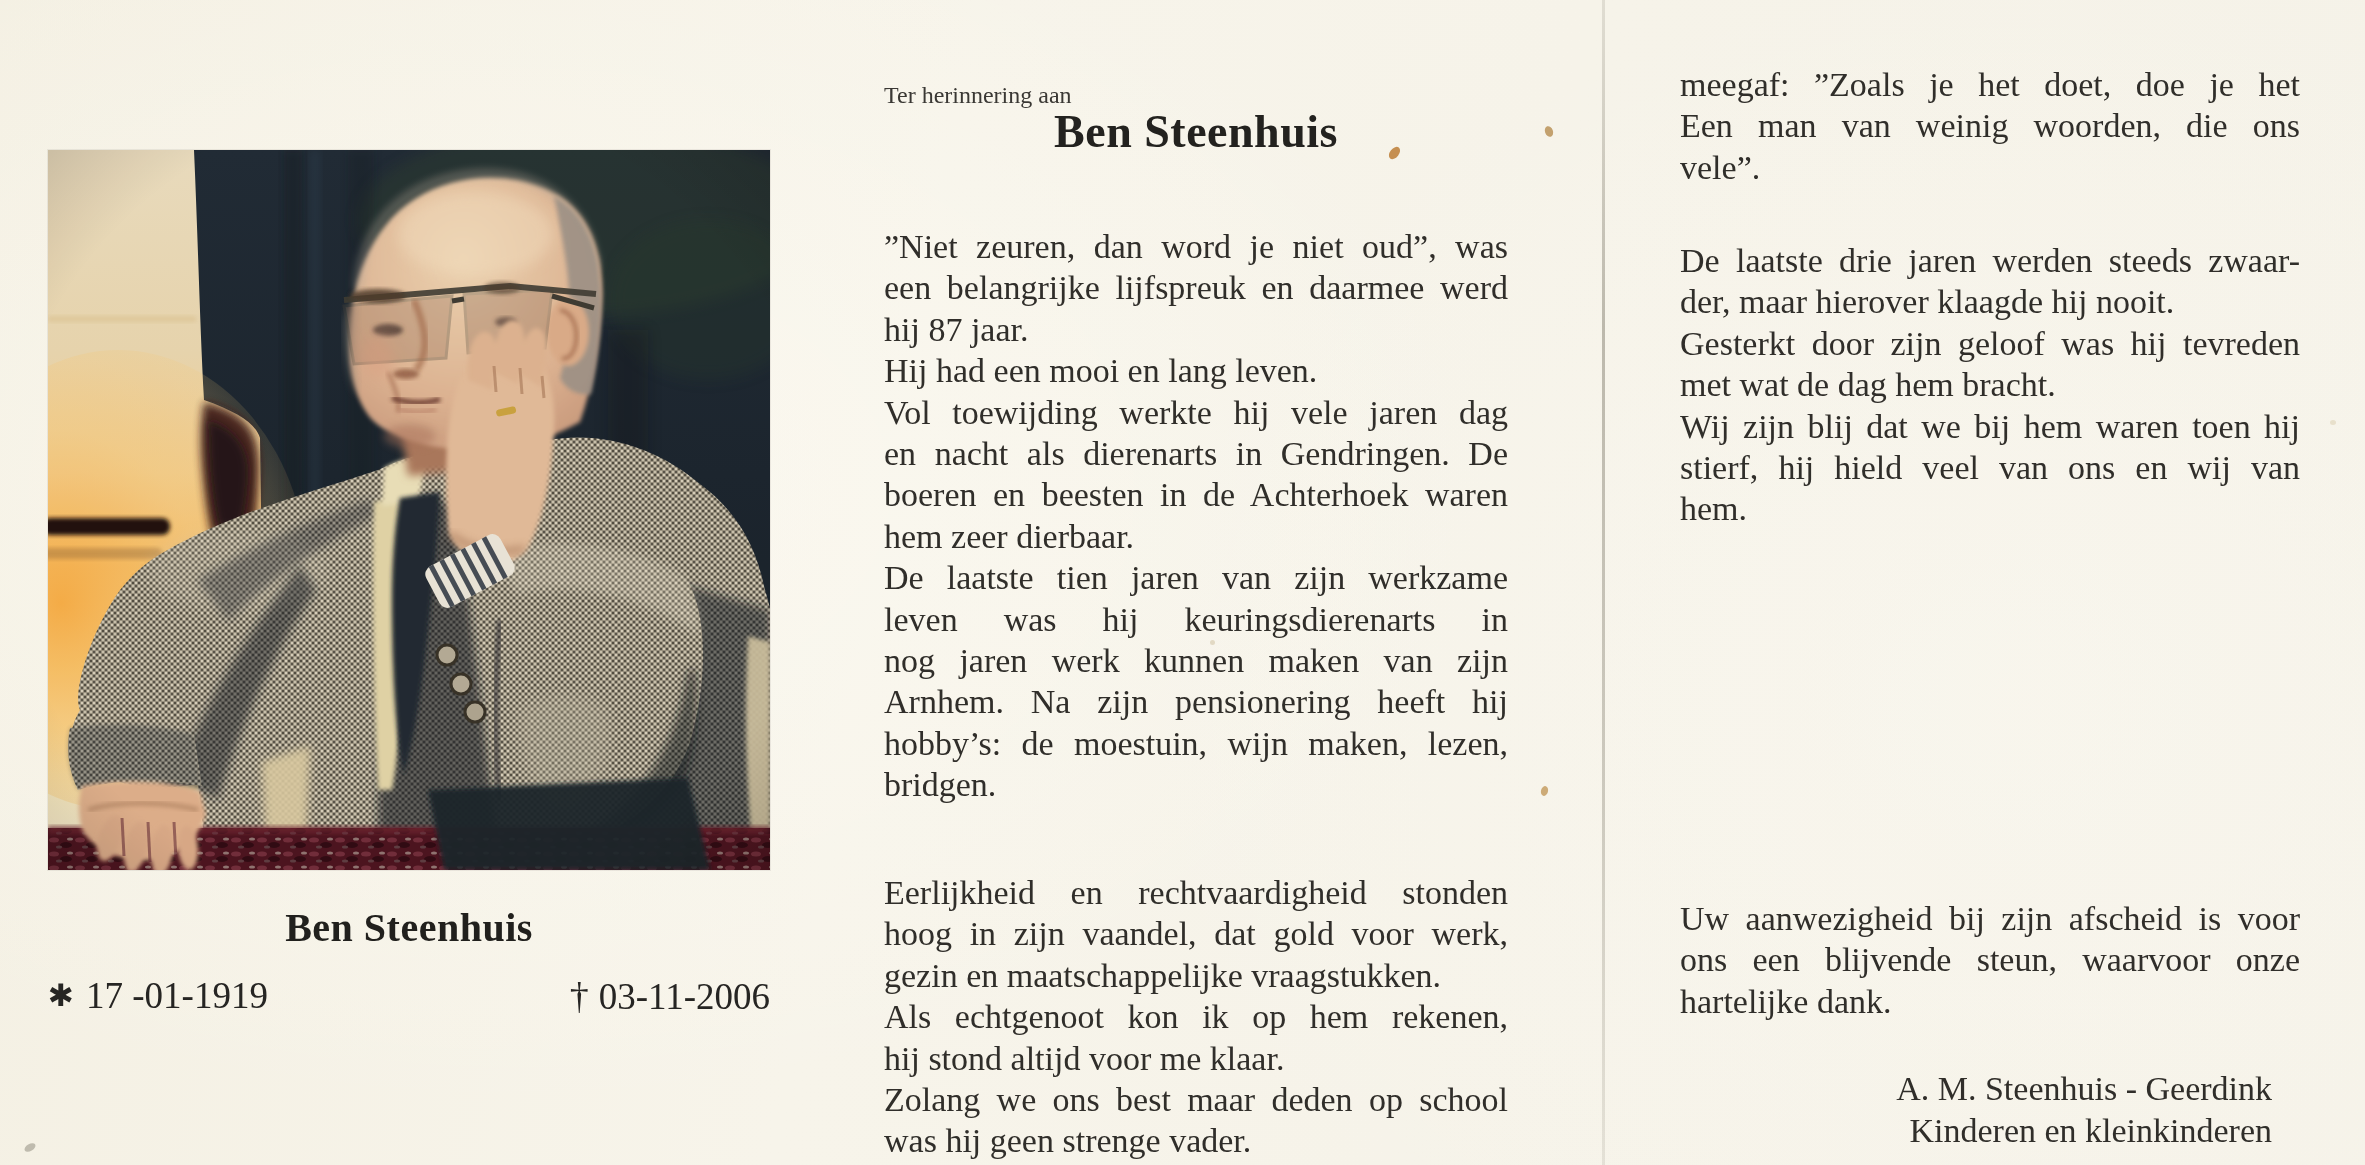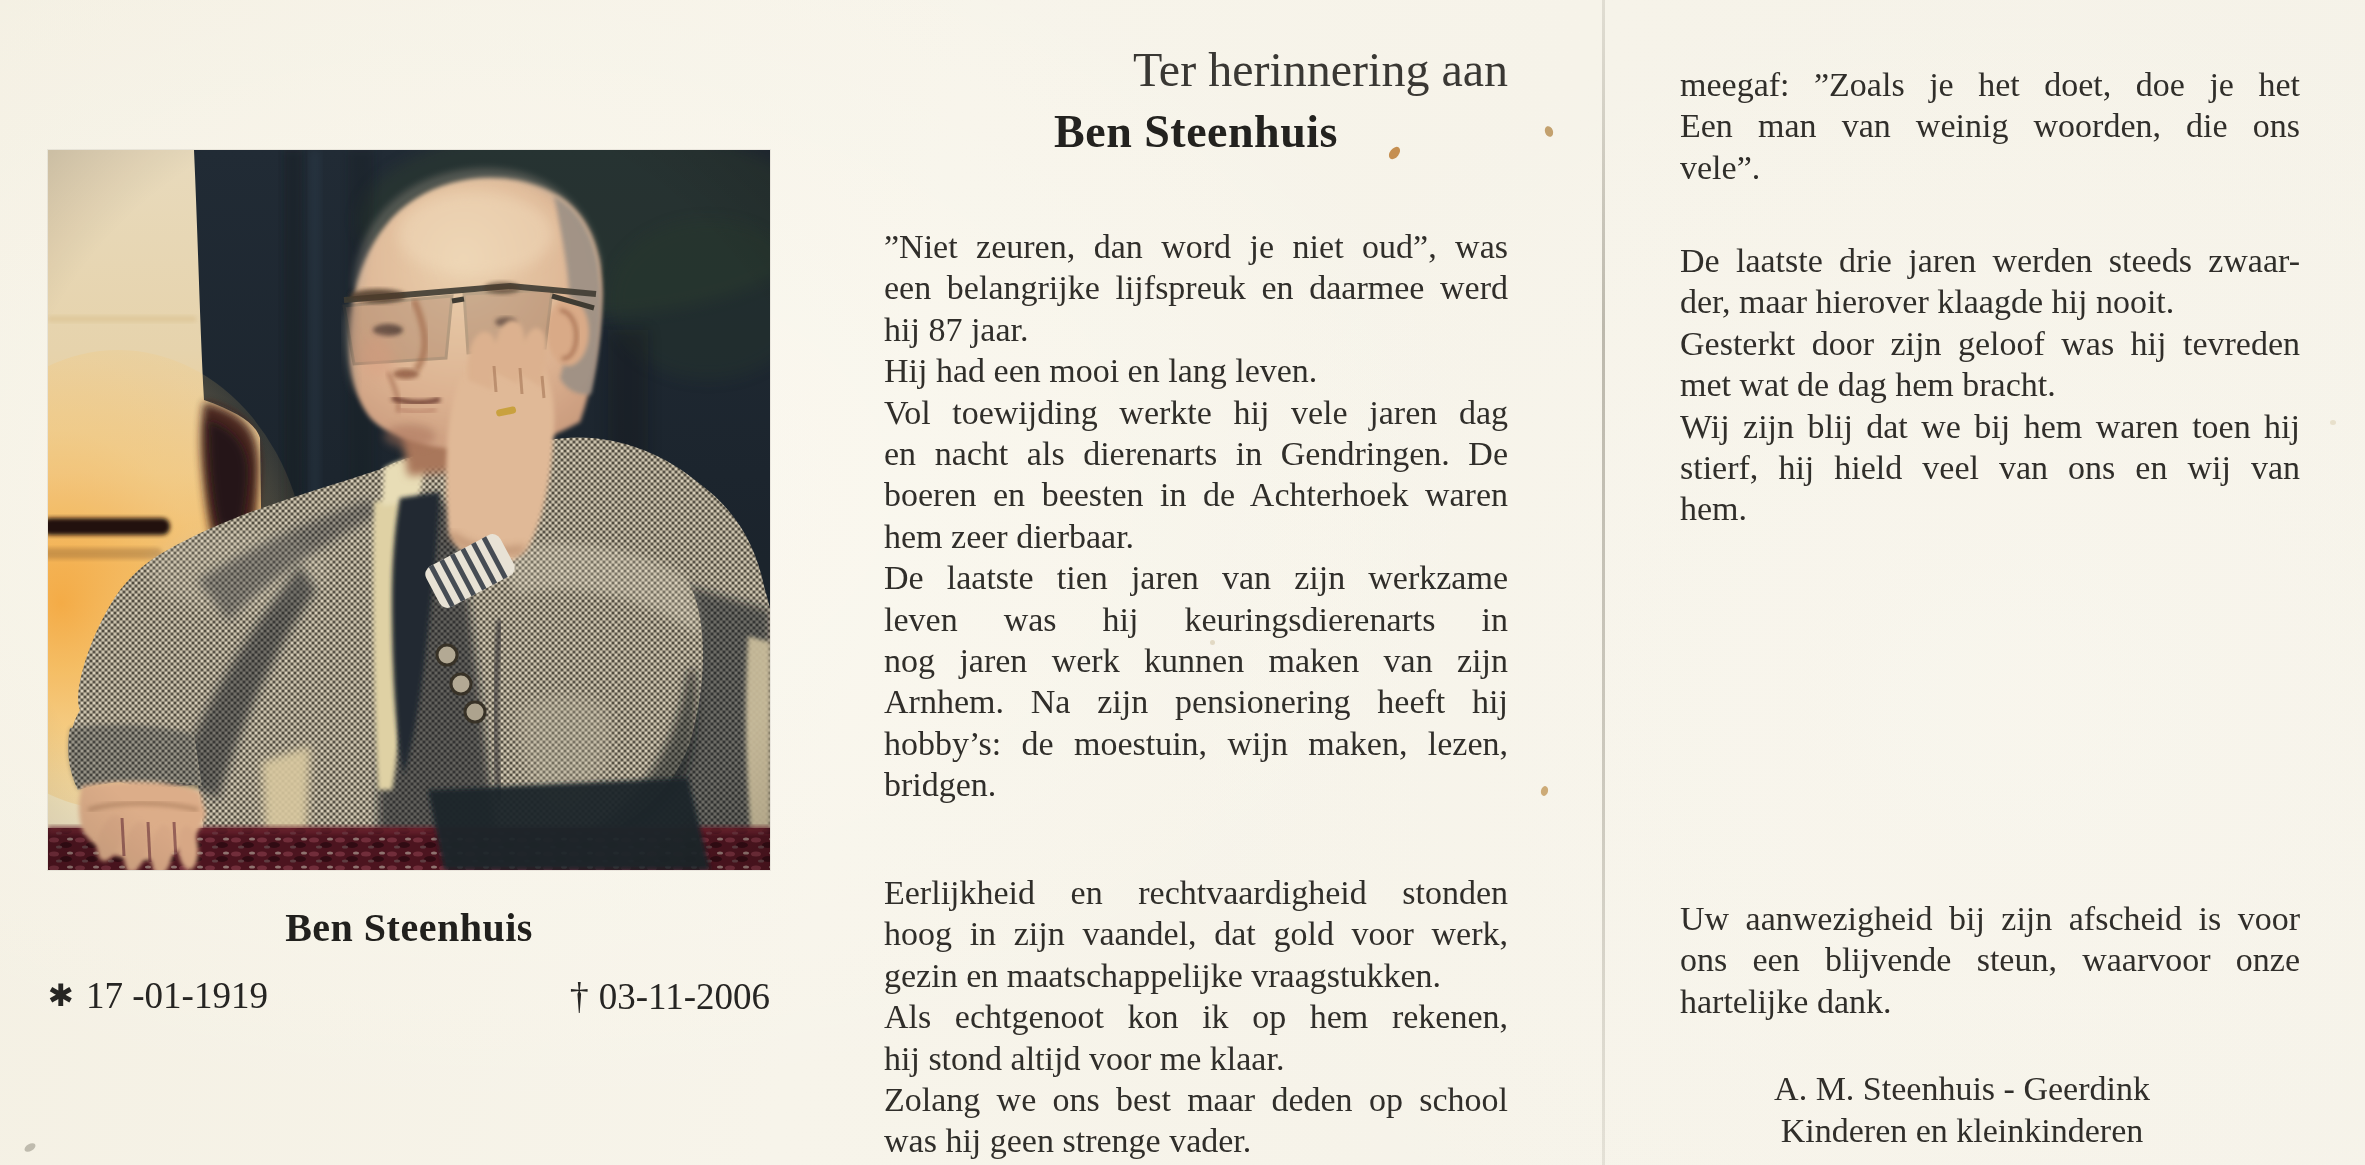--- a/index.html
+++ b/index.html
@@ -32,30 +32,30 @@
   .sym-death { font-size:38px; margin-right:10px; }
   
   .fold {
     position:absolute; left:1602px; top:0; width:3px; height:1165px;
     background:linear-gradient(to bottom, rgba(125,120,105,0.18), rgba(125,120,105,0.48) 28%, rgba(125,120,105,0.34) 70%, rgba(125,120,105,0.15));
   }
   
   .col { position:absolute; }
   .col-mid  { left:884px;  width:624px; }
   .col-right{ left:1680px; width:620px; }
-  .intro { position:absolute; left:884px; top:48px; width:624px; text-align:right;
-           font-size:48px; line-height:44px; color:#3a3834; }
+  .intro { position:absolute; left:884px; top:73px; width:624px; text-align:left;
+           font-size:24px; line-height:44px; color:#3a3834; }
   .title-mid { position:absolute; left:884px; top:104px; width:624px; text-align:center;
            font-weight:bold; font-size:46px; line-height:56px; color:#23221f; letter-spacing:0.5px; }
   .para { position:absolute; width:100%; }
   .line { font-size:34px; line-height:41.4px; white-space:nowrap; color:#302e2a; }
   .line.j { white-space:normal; text-align:justify; text-align-last:justify; }
   .p-m1 { top:226px; } .p-m2 { top:872px; }
   .p-r1 { top:64px; }  .p-r2 { top:240px; } .p-r3 { top:898px;font-family:Liberation Serif, serif; }
-  .signature { position:absolute; top:1068px; width:100%; text-align:center;
+  .signature { position:absolute; top:1068px; width:100%; text-align:right;
                transform:translateX(-28px); }
   .signature .line { white-space:nowrap; font-size:34px; line-height:41.5px; }
   
   .speck { position:absolute; border-radius:50%; }
   .sp1 { left:1390px; top:146px; width:9px;  height:14px; background:#b9762a; opacity:.8; transform:rotate(38deg); }
   .sp2 { left:1545px; top:126px; width:8px;  height:11px; background:#a8742c; opacity:.65; transform:rotate(-20deg); }
   .sp3 { left:1541px; top:786px; width:7px;  height:10px; background:#b07a2a; opacity:.6; transform:rotate(15deg); }
   .sp4 { left:24px;   top:1144px; width:12px; height:7px; background:#8a8578; opacity:.5; transform:rotate(-30deg); }
   .sp5 { left:1210px; top:640px; width:5px; height:5px; background:#d8cdb2; opacity:.7; }
   .sp6 { left:2330px; top:420px; width:6px; height:5px; background:#ddd2b6; opacity:.6; }

